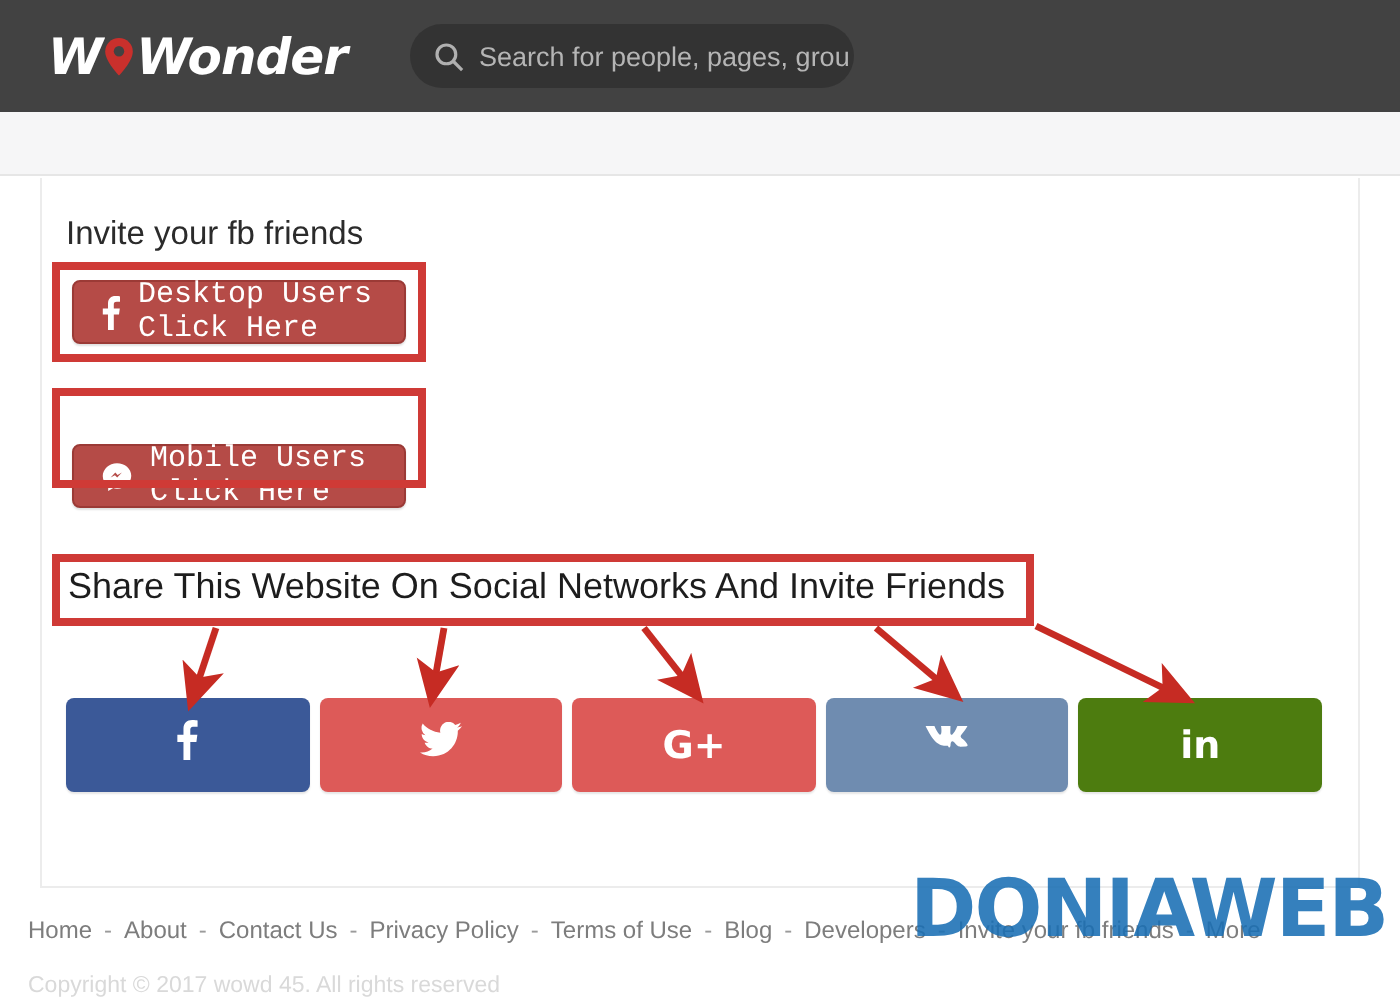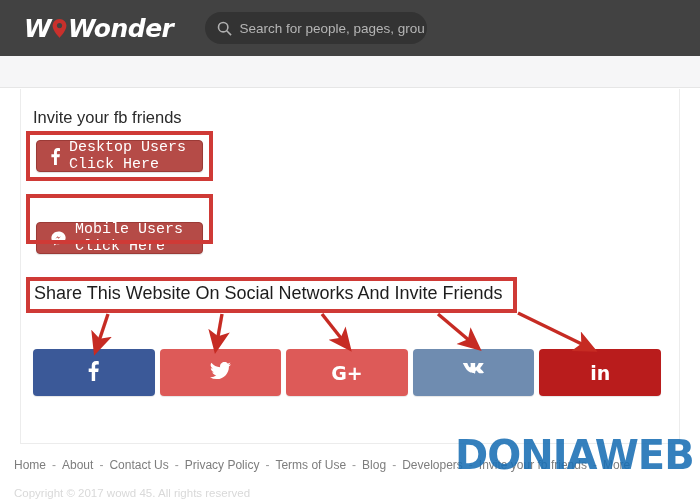--- a/index.html
+++ b/index.html
@@ -255,21 +255,21 @@
     </div>
 
     <div class="sbtn" style="background:#6f8cb0">
       <span>
         <svg width="25" height="15" viewBox="0 0 24 14">
           <path d="M12.9 10.1s.4-.1.6-.4c.2-.3.2-.8.2-.8s0-1.6.8-1.8c.7-.2 1.6 1.5 2.6 2.2.7.5 1.3.4 1.3.4l2.6-.1s1.4-.1.7-1.1c-.1-.1-.4-.9-2-2.3-1.7-1.5-1.5-1.3.6-4 1.2-1.6 1.7-2.6 1.6-3-.2-.4-1.1-.3-1.1-.3l-2.9 0s-.2 0-.4.1c-.2.1-.3.3-.3.3s-.5 1.3-1.1 2.4c-1.3 2.3-1.9 2.4-2.1 2.3-.5-.3-.4-1.3-.4-2 0-2.2.4-3.2-.7-3.4-.4-.1-.6-.1-1.5-.2-1.2 0-2.2 0-2.8.3-.4.2-.7.6-.5.6.2 0 .7.1.9.4.3.4.3 1.4.3 1.4s.2 2.5-.4 2.8c-.4.2-1-.2-2.1-2.3-.6-1.1-1-2.3-1-2.3s-.1-.2-.3-.3c-.2-.1-.5-.2-.5-.2l-2.8 0s-.4 0-.6.2c-.1.2 0 .5 0 .5s2.2 5 4.7 7.6c2.3 2.3 4.9 2.2 4.9 2.2h1.2z" fill="#ffffff"></path>
         </svg>
       </span>
     </div>
 
-    <div class="sbtn" style="background:#b91c1c">
+    <div class="sbtn" style="background:#4d7c0f">
       <span class="lbl">in</span>
     </div>
   </div>
 
   <div class="annot-box" id="annot-desktop"></div>
   <div class="annot-box" id="annot-mobile"></div>
   <div class="annot-box" id="annot-share"></div>
 
   <svg id="arrows">
     <defs>

